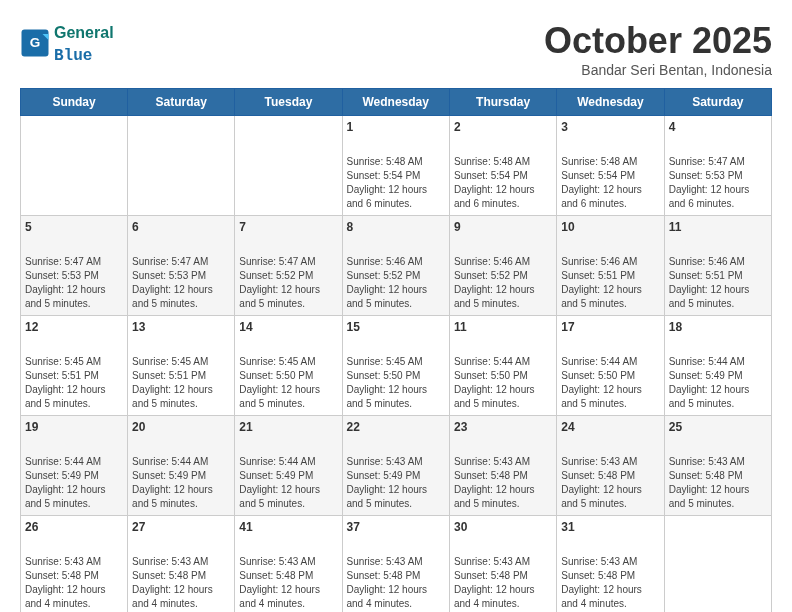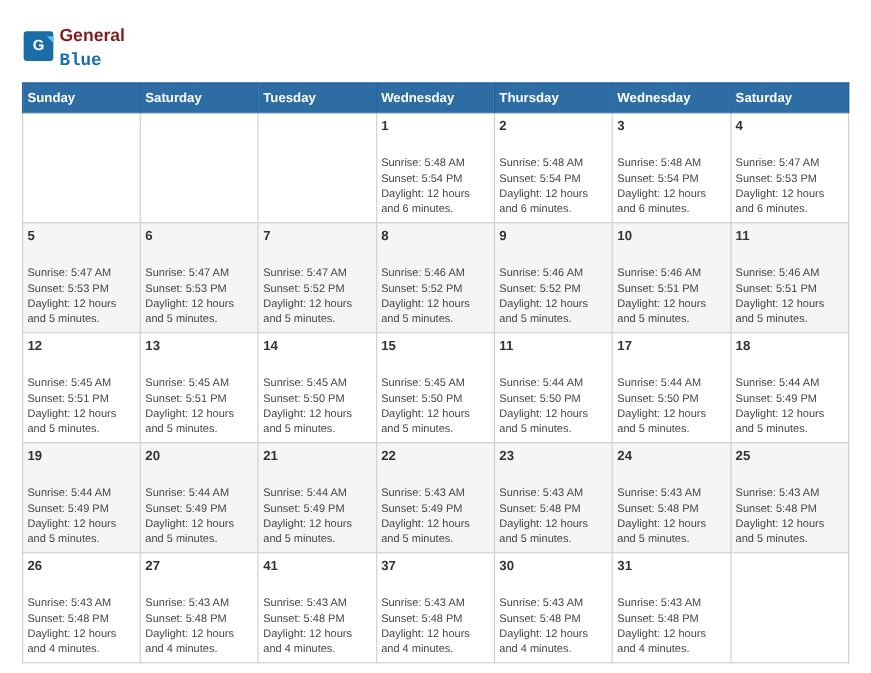--- a/index.html
+++ b/index.html
@@ -15,21 +15,21 @@
       align-items: flex-start;
       justify-content: space-between;
     }
     .logo {
       display: flex;
       align-items: center;
       font-size: 20px;
       font-weight: bold;
       color: #1a5276;
     }
-    .logo-general { color: #7f1d1d; font-size: 16px; font-weight: bold; }
+    .logo-general { color: #0f766e; font-size: 16px; font-weight: bold; }
     .logo-blue { color: #1a6da8; font-size: 16px; font-weight: bold; font-family: Liberation Mono, monospace; }
     .logo-icon {
       width: 30px;
       height: 30px;
       margin-right: 4px;
     }
     .title-section {
       text-align: right;
     }
     .month-title {
@@ -44,21 +44,21 @@
     .calendar {
       width: 100%;
       border-collapse: collapse;
       margin-top: 10px;
       font-size: 11px;
     }
     .calendar thead tr th {
       background-color: #2e6da4;
       color: #fff;
       padding: 6px 4px;
-      text-align: left;
+      text-align: center;
       font-size: 12px;
       font-weight: bold;
       border: 1px solid #2060a0;
     }
     .calendar tbody tr td {
       border: 1px solid #ccc;
       vertical-align: top;
       padding: 4px;
       width: 108px;
       min-height: 80px;
@@ -93,20 +93,24 @@
       <text x="20" y="25" text-anchor="middle" font-size="18" fill="white" font-weight="bold">G</text>
       <polygon points="30,8 38,8 38,16" fill="#4fc3f7"></polygon>
     </svg>
     <div>
       <div style="line-height:1.1;">
         <span class="logo-general">General</span><br>
         <span class="logo-blue">Blue</span>
       </div>
     </div>
   </div>
+  <div class="title-section">
+    <div class="month-title">October 2025</div>
+    <div class="subtitle">Bandar Seri Bentan, Indonesia</div>
+  </div>
 </div>
 
 <table class="calendar">
   <thead>
     <tr>
     <th>Sunday</th>
         <th>Saturday</th>
         <th>Tuesday</th>
         <th>Wednesday</th>
         <th>Thursday</th>

